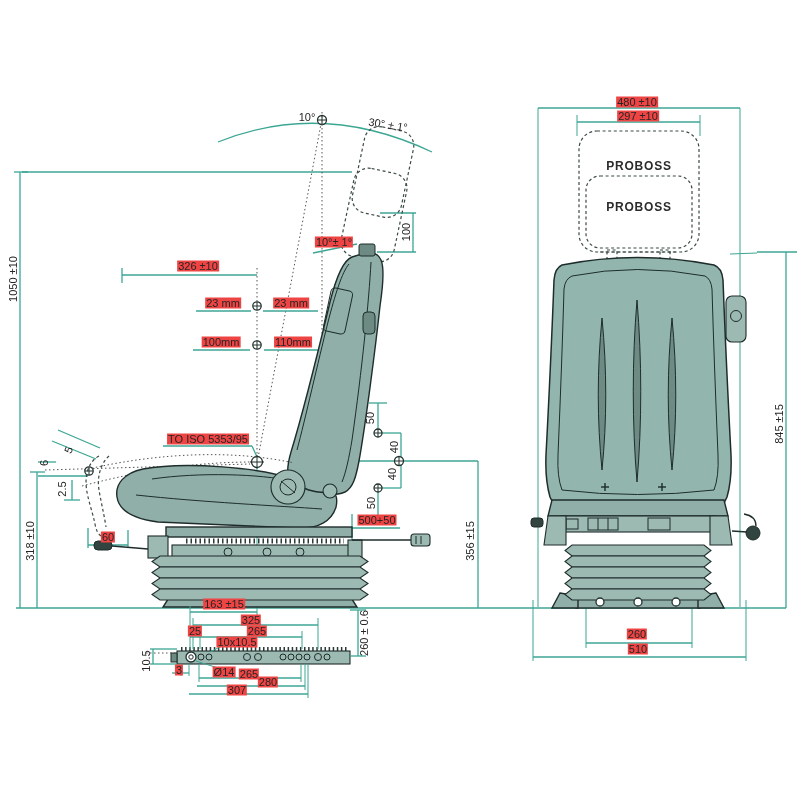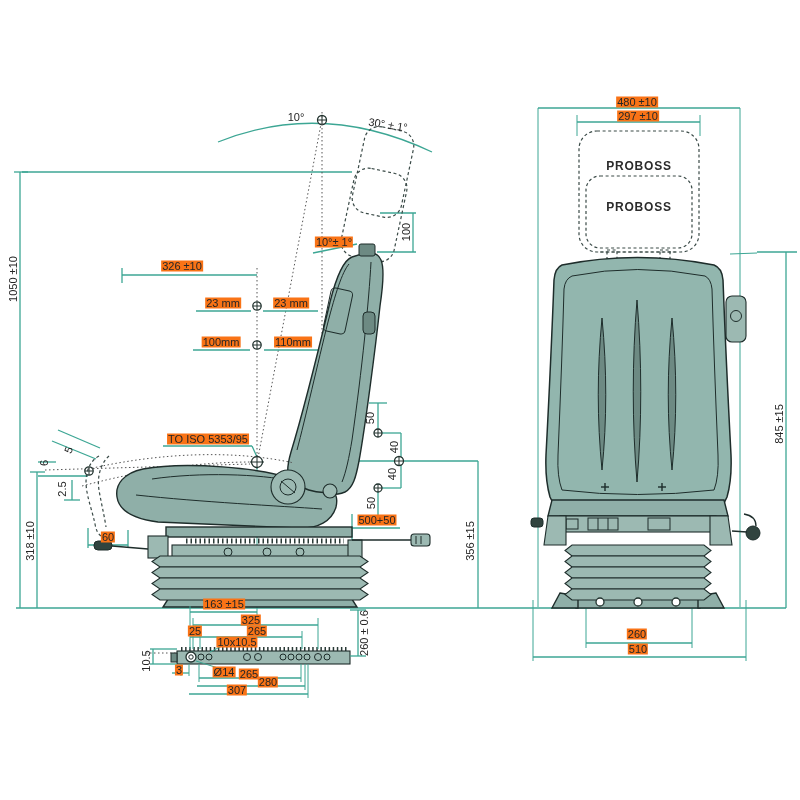--- a/index.html
+++ b/index.html
@@ -1,24 +1,24 @@
 <!DOCTYPE html>
 <html><head>
 <meta charset="utf-8">
 <style>
   html,body{margin:0;padding:0;background:#fff;}
   #stage{position:relative;width:800px;height:800px;background:#fff;overflow:hidden;
          font-family:"Liberation Sans",sans-serif;}
   #stage svg{position:absolute;left:0;top:0;}
   .lab{position:absolute;font-size:11px;color:#262626;white-space:nowrap;line-height:1;
-       transform:translate(-50%,-50%);background:#f97316;padding:0 1px;}
+       transform:translate(-50%,-50%);background:#ef4444;padding:0 1px;}
   .lab.v{transform:translate(-50%,-50%) rotate(-90deg);background:transparent;}
   .lab.r10{transform:translate(-50%,-50%) rotate(9deg);background:transparent;}
   .lab.r70{transform:translate(-50%,-50%) rotate(-68deg);background:transparent;}
-  .lab.nobg{background:transparent;}
+  .lab.nobg{background:transparent;margin-left:11px;}
   .brand{font-weight:bold;font-size:12px;letter-spacing:.8px;background:transparent;color:#2b2b2b;}
   
   .tl{stroke:#3CA694;stroke-width:1.3;fill:none;}
   .tlt{stroke:#3CA694;stroke-width:1;fill:none;}
   .ol{stroke:#1e2d2b;stroke-width:1.4;fill:none;}
   .olt{stroke:#1e2d2b;stroke-width:1;fill:none;}
   .f1{fill:#8fafa8;stroke:#1e2d2b;stroke-width:1.4;}
   .f2{fill:#9cb9b2;stroke:#1e2d2b;stroke-width:1.1;}
   .f3{fill:#6d8a83;stroke:#1e2d2b;stroke-width:1;}
   .fb{fill:#92b6ae;stroke:#1e2d2b;stroke-width:1.5;}
@@ -288,21 +288,21 @@
         <circle class="mk" cx="676" cy="602" r="4"></circle>
     </g>
   </svg>
 
   <div>
 
     <span class="lab nobg" style="left:296px;top:117px">10°</span>
     <span class="lab r10" style="left:388px;top:125px">30° ± 1°</span>
     <span class="lab" style="left:334px;top:242px">10°± 1°</span>
     <span class="lab v" style="left:406px;top:232px">100</span>
-    <span class="lab" style="left:182px;top:266px">326 ±10</span>
+    <span class="lab" style="left:198px;top:266px">326 ±10</span>
     <span class="lab" style="left:223px;top:303px">23 mm</span>
     <span class="lab" style="left:291px;top:303px">23 mm</span>
     <span class="lab" style="left:221px;top:342px">100mm</span>
     <span class="lab" style="left:293px;top:342px">110mm</span>
     <span class="lab" style="left:208px;top:439px;font-weight:normal">TO ISO 5353/95</span>
     <span class="lab v" style="left:370px;top:418px">50</span>
     <span class="lab v" style="left:394px;top:447px">40</span>
     <span class="lab v" style="left:392px;top:474px">40</span>
     <span class="lab v" style="left:371px;top:503px">50</span>
     <span class="lab" style="left:377px;top:520px">500+50</span>

